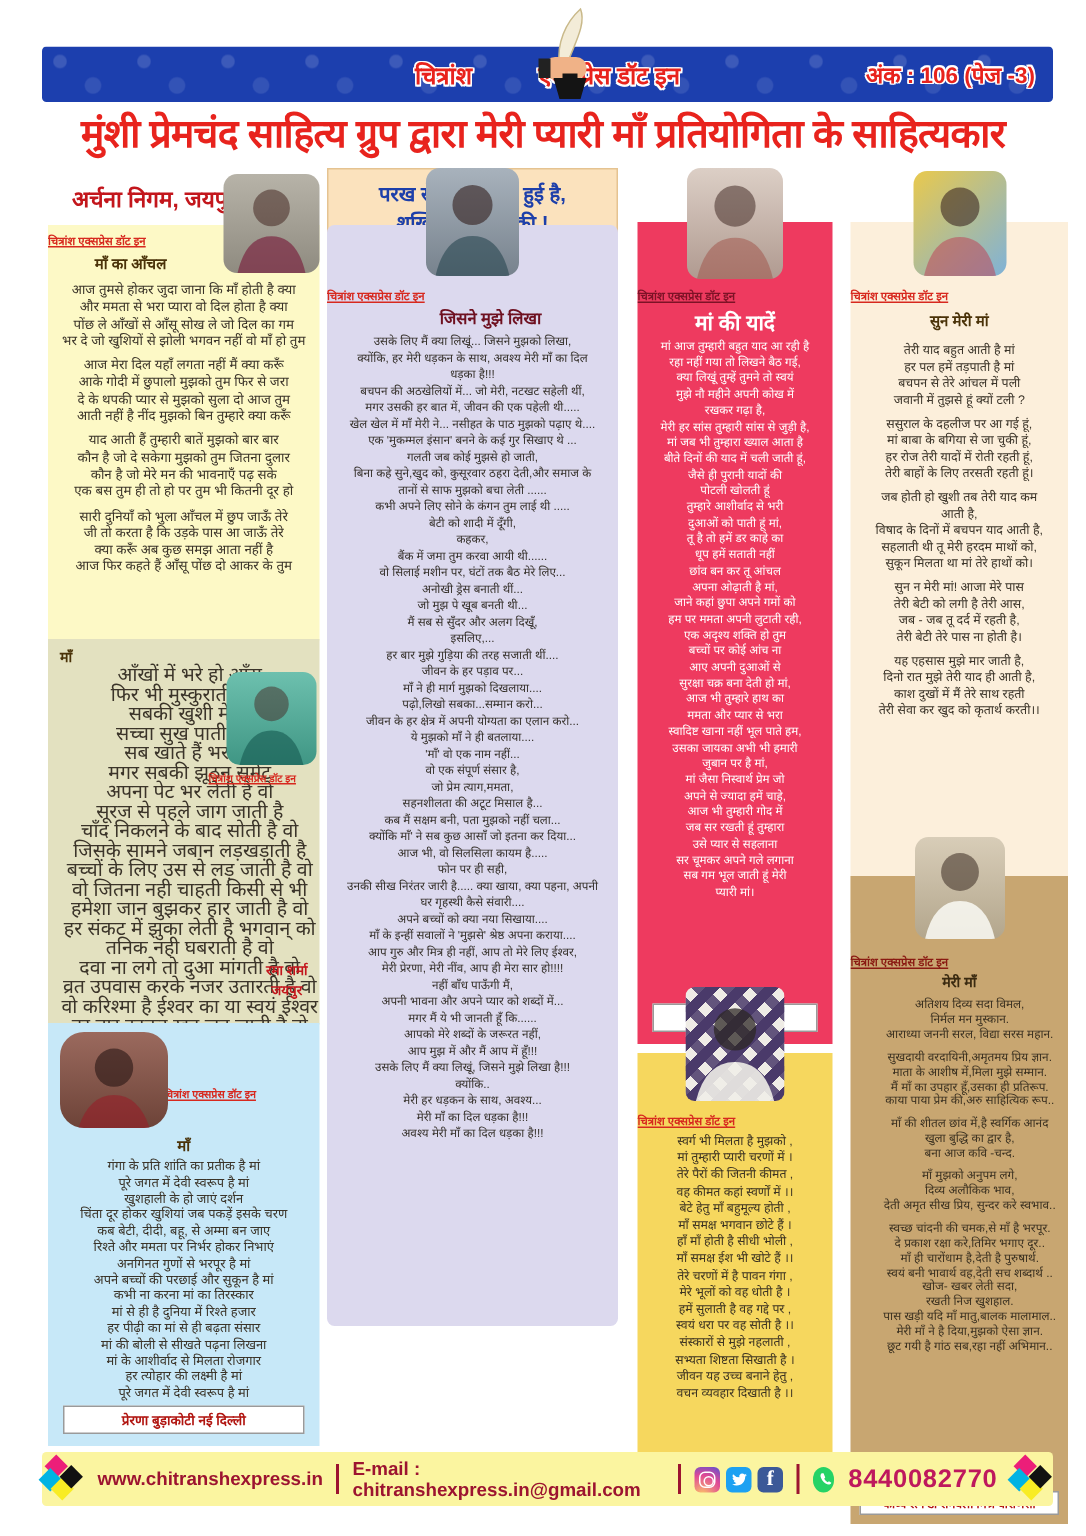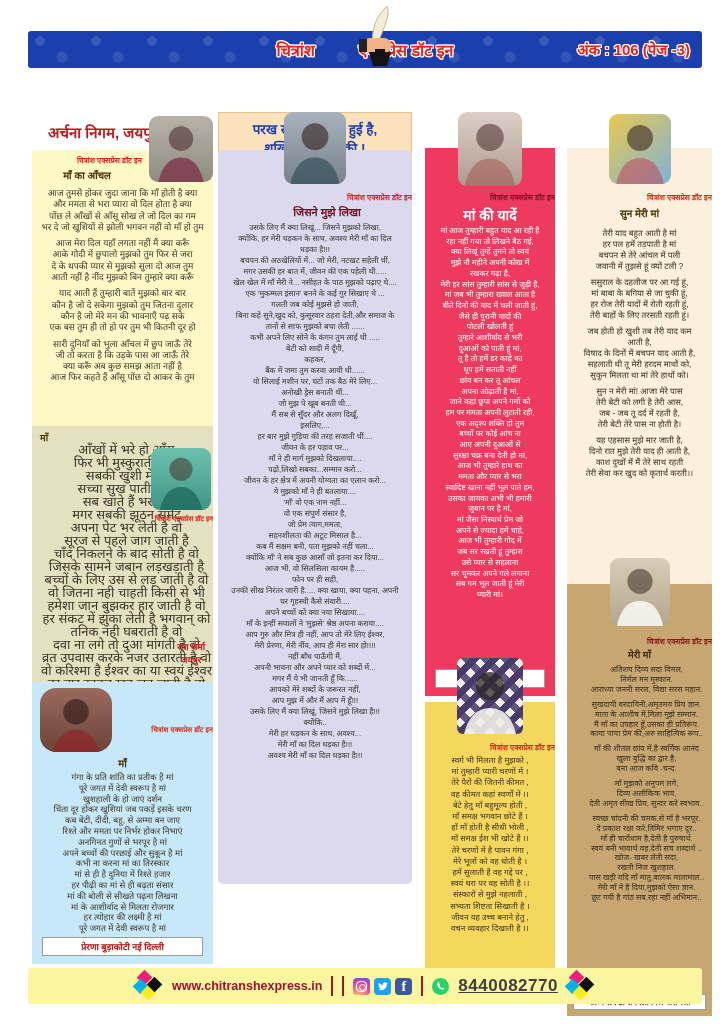--- a/index.html
+++ b/index.html
@@ -24,21 +24,21 @@
     font-size:26px;font-weight:800;color:#e8231d;letter-spacing:-.5px;}
 
   
   .col{position:absolute;top:112px;height:852px;}
   #col1{left:30px;width:183px;}
   #col2{left:218px;width:194px;}
   #col3{left:425px;width:130px;}
   #col4{left:567px;width:145px;}
 
   .pbox{position:absolute;left:0;right:0;overflow:hidden;}
-  .label{font-size:7.6px;font-weight:bold;color:#d7281e;text-align:right;}
+  .label{font-size:7.6px;font-weight:bold;color:#d7281e;text-align:left;text-decoration:underline;}
   .ptitle{font-weight:bold;text-align:center;color:#4a3208;}
   .plines{text-align:center;color:#3b3429;}
   .pl{min-height:1em;}
   .pl.gap{height:5px;min-height:0;}
   .attr-strip{position:absolute;left:10px;right:10px;bottom:8px;background:#fff;border:1px solid #9a9a9a;
     text-align:center;font-weight:bold;color:#b11510;font-size:9px;padding:2px 0;white-space:nowrap;overflow:hidden;}
 
   
   .photo{position:absolute;border-radius:9px;overflow:hidden;z-index:2;}
   .photo svg{width:100%;height:100%;display:block;}
@@ -98,21 +98,21 @@
   #c4-box2 .ptitle{font-size:9.5px;margin-top:2px;color:#3a2a10;}
   #c4-box2 .plines{font-size:7.9px;line-height:9.9px;margin-top:4px;color:#3a3020;padding-left:14px;}
   #c4-box2 .attr-strip{font-size:7.9px;bottom:6px;left:6px;right:6px;}
 
   
   .footer{position:absolute;left:28px;top:968px;width:674px;height:36px;background:#fbf5a0;border-radius:3px;
     display:flex;align-items:center;justify-content:center;gap:9px;}
   .f-web{font-weight:bold;color:#9c1430;font-size:12.5px;}
   .f-mail{font-weight:bold;color:#9c1430;font-size:12.5px;}
   .f-sep{width:2px;height:20px;background:#9c1430;}
-  .f-phone{font-weight:800;color:#404040;font-size:17px;letter-spacing:.5px;text-decoration:underline;}
+  .f-phone{font-weight:800;color:#be185d;font-size:17px;letter-spacing:.5px;}
   .socials{display:flex;gap:4px;align-items:center;}
   .sic{width:17px;height:17px;border-radius:4px;position:relative;display:inline-block;}
   .ic-ig{background:radial-gradient(circle at 30% 110%,#fdc468,#df4996 60%,#5852d3);}
   .ic-ig::before{content:"";position:absolute;inset:3px;border:1.6px solid #fff;border-radius:4px;}
   .ic-ig::after{content:"";position:absolute;left:6px;top:6px;width:5px;height:5px;border:1.4px solid #fff;border-radius:50%;}
   .ic-tw{background:#1da1f2;}
   .ic-fb{background:#3b5998;color:#fff;font-weight:bold;font-family:"Liberation Serif",serif;
          font-size:14px;text-align:center;line-height:17px;}
   .ic-wa{background:#25d366;border-radius:50%;}
   .sic svg{position:absolute;inset:2px;width:13px;height:13px;}
@@ -136,20 +136,21 @@
     <span class="quill">
       <svg viewBox="0 0 46 62">
         <path d="M30 1 C20 10 14 24 16 38 L21 38 C26 24 34 11 30 1 Z" fill="#f3ecd8" stroke="#c9b98a" stroke-width="1"></path>
         <rect x="6" y="33" width="28" height="15" rx="7" fill="#f0b287"></rect>
         <rect x="2" y="34" width="8" height="13" fill="#222"></rect>
         <path d="M12 47 L34 47 L30 61 L16 61 Z" fill="#141414"></path>
         <rect x="18" y="44" width="10" height="4" fill="#141414"></rect>
       </svg>
     </span>
   </div>
+  <div class="headline">मुंशी प्रेमचंद साहित्य ग्रुप द्वारा मेरी प्यारी माँ प्रतियोगिता के साहित्यकार</div>
 
   <div id="col1" class="col">
     <div class="c1-author">अर्चना निगम, जयपुर</div>
     <div id="c1-photo1" class="photo">
       <svg viewBox="0 0 60 70">
           <circle cx="30" cy="24" r="13" fill="rgba(70,40,35,.55)"></circle>
           <path d="M6 70 Q12 44 30 44 Q48 44 54 70 Z" fill="rgba(122,39,66,.7)"></path>
         </svg>
     </div>
     <div id="c1-box1" class="pbox">
@@ -474,20 +475,21 @@
 
   <div class="footer">
     <span class="logo">
         <i class="m"></i>
         <i class="c"></i>
         <i class="y"></i>
         <i class="k"></i>
       </span>
     <span class="f-web">www.chitranshexpress.in</span>
     <span class="f-sep"></span>
+    <span class="f-mail">E-mail : chitranshexpress.in@gmail.com</span>
     <span class="f-sep"></span>
     <span class="socials">
       <span class="sic ic-ig"></span>
       <span class="sic ic-tw">
         <svg viewBox="0 0 24 24">
             <path d="M22 6c-.7.3-1.4.5-2.2.6.8-.5 1.4-1.2 1.7-2.1-.8.5-1.6.8-2.5 1A3.7 3.7 0 0 0 12.7 9 10.4 10.4 0 0 1 5 5.2 3.7 3.7 0 0 0 6.1 10c-.6 0-1.2-.2-1.7-.5v.1c0 1.8 1.3 3.3 3 3.6-.6.2-1.2.2-1.7.1.5 1.5 1.9 2.6 3.5 2.6A7.4 7.4 0 0 1 3.8 17.5 10.4 10.4 0 0 0 9.4 19c6.8 0 10.5-5.6 10.5-10.5v-.5c.7-.5 1.4-1.2 2.1-2z" fill="#fff"></path>
           </svg>
       </span>
       <span class="sic ic-fb">f</span>
     </span>

